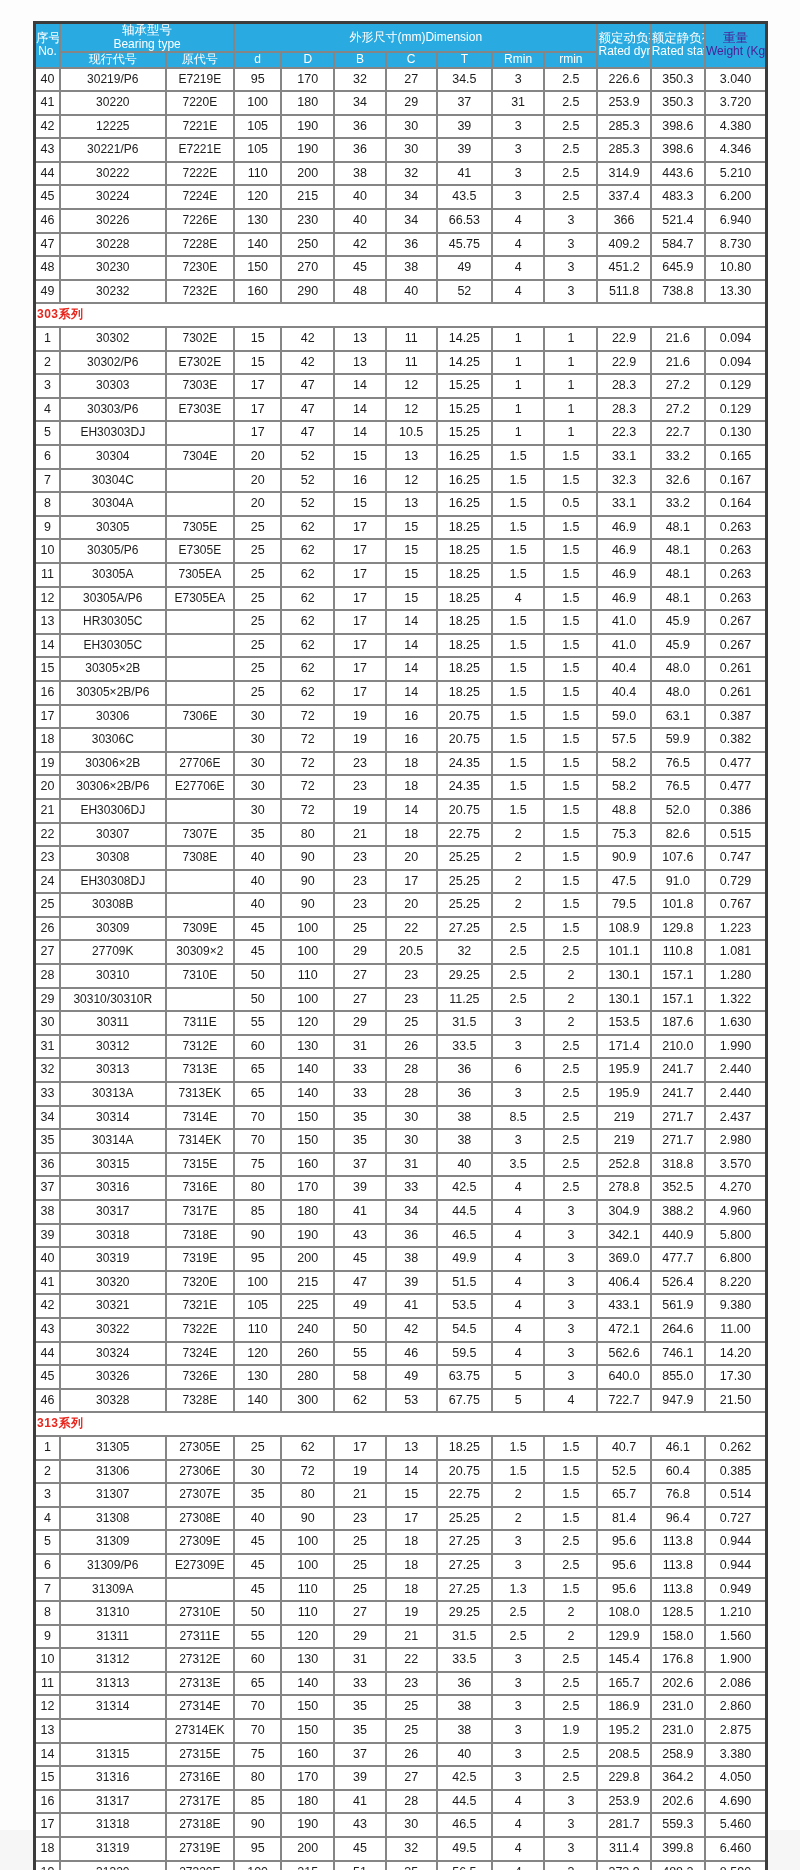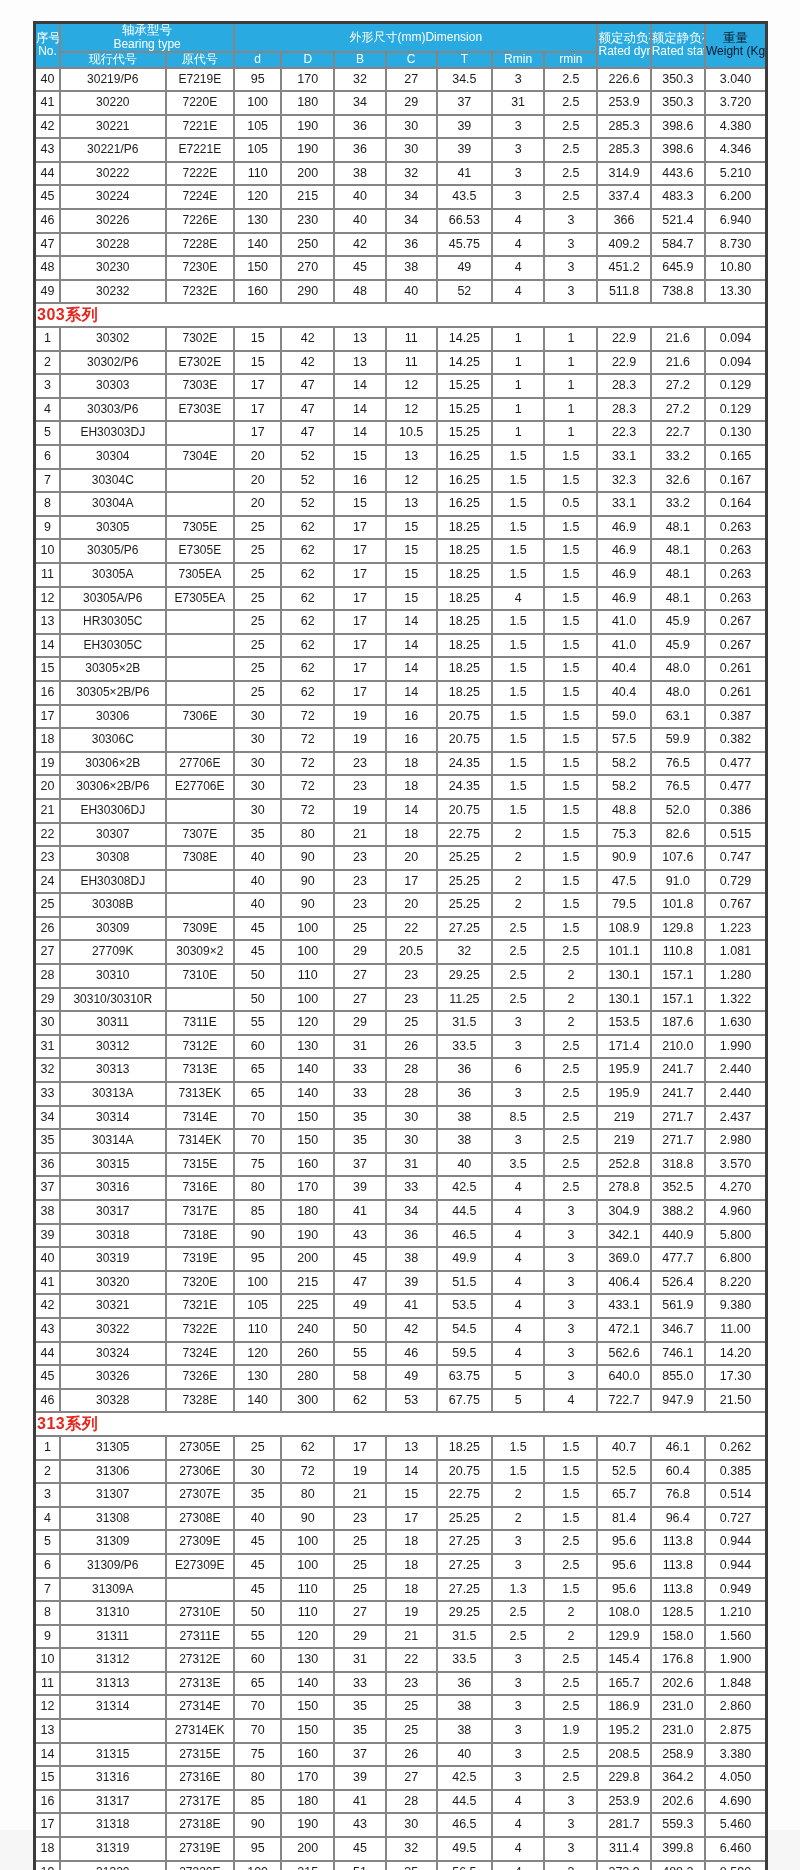--- a/index.html
+++ b/index.html
@@ -33,35 +33,35 @@
     background: #29abe2;
     color: #ffffff;
     font-weight: normal;
     font-size: 12px;
     line-height: 13.5px;
     border: 2px solid #2e2e2e;
     white-space: normal;
   }
   thead .zh { font-size: 12.5px; }
   thead .en { font-size: 12px; }
-  th.weight-head { color: #0f172a; }
+  th.weight-head { color: #4c1d95; }
   
   tbody td {
     font-size: 12.5px;
     color: #1c1c1c;
     height: 21.6px;
     line-height: 21.6px;
     background: #ffffff;
   }
   tbody td.code { font-size: 12px; }
   tbody tr.series-row td {
     text-align: left;
     color: #e8261d;
     font-weight: bold;
-    font-size: 16px;
+    font-size: 12px;
     padding-left: 1px;
     background: #ffffff;
     letter-spacing: 0.5px;
   }
 </style>
 </head>
 <body>
 
 <div class="page">
   <div class="page-inner"></div>
@@ -145,21 +145,21 @@
         <td>29</td>
         <td>37</td>
         <td>31</td>
         <td>2.5</td>
         <td>253.9</td>
         <td>350.3</td>
         <td>3.720</td>
       </tr>
       <tr>
         <td>42</td>
-        <td class="code">30221</td>
+        <td class="code">12225</td>
         <td class="code">7221E</td>
         <td>105</td>
         <td>190</td>
         <td>36</td>
         <td>30</td>
         <td>39</td>
         <td>3</td>
         <td>2.5</td>
         <td>285.3</td>
         <td>398.6</td>
@@ -908,21 +908,21 @@
         <td class="code">30322</td>
         <td class="code">7322E</td>
         <td>110</td>
         <td>240</td>
         <td>50</td>
         <td>42</td>
         <td>54.5</td>
         <td>4</td>
         <td>3</td>
         <td>472.1</td>
-        <td>346.7</td>
+        <td>264.6</td>
         <td>11.00</td>
       </tr>
       <tr>
         <td>44</td>
         <td class="code">30324</td>
         <td class="code">7324E</td>
         <td>120</td>
         <td>260</td>
         <td>55</td>
         <td>46</td>
@@ -1122,21 +1122,21 @@
         <td class="code">27313E</td>
         <td>65</td>
         <td>140</td>
         <td>33</td>
         <td>23</td>
         <td>36</td>
         <td>3</td>
         <td>2.5</td>
         <td>165.7</td>
         <td>202.6</td>
-        <td>1.848</td>
+        <td>2.086</td>
       </tr>
       <tr>
         <td>12</td>
         <td class="code">31314</td>
         <td class="code">27314E</td>
         <td>70</td>
         <td>150</td>
         <td>35</td>
         <td>25</td>
         <td>38</td>

